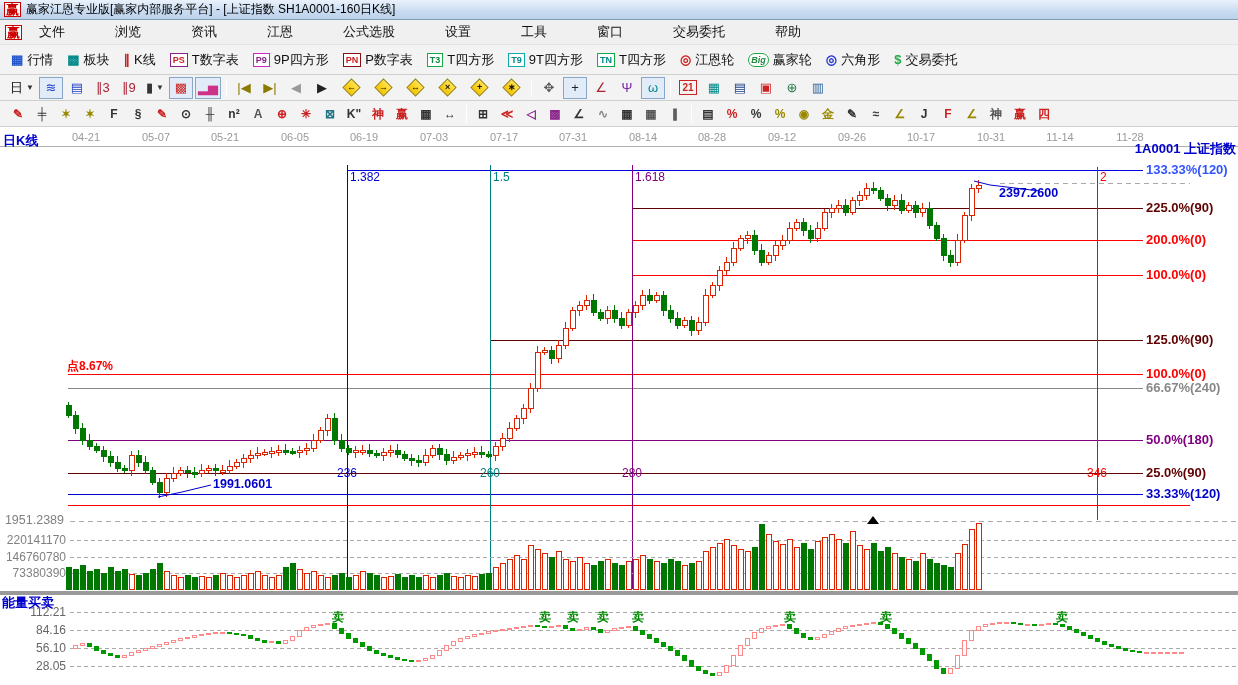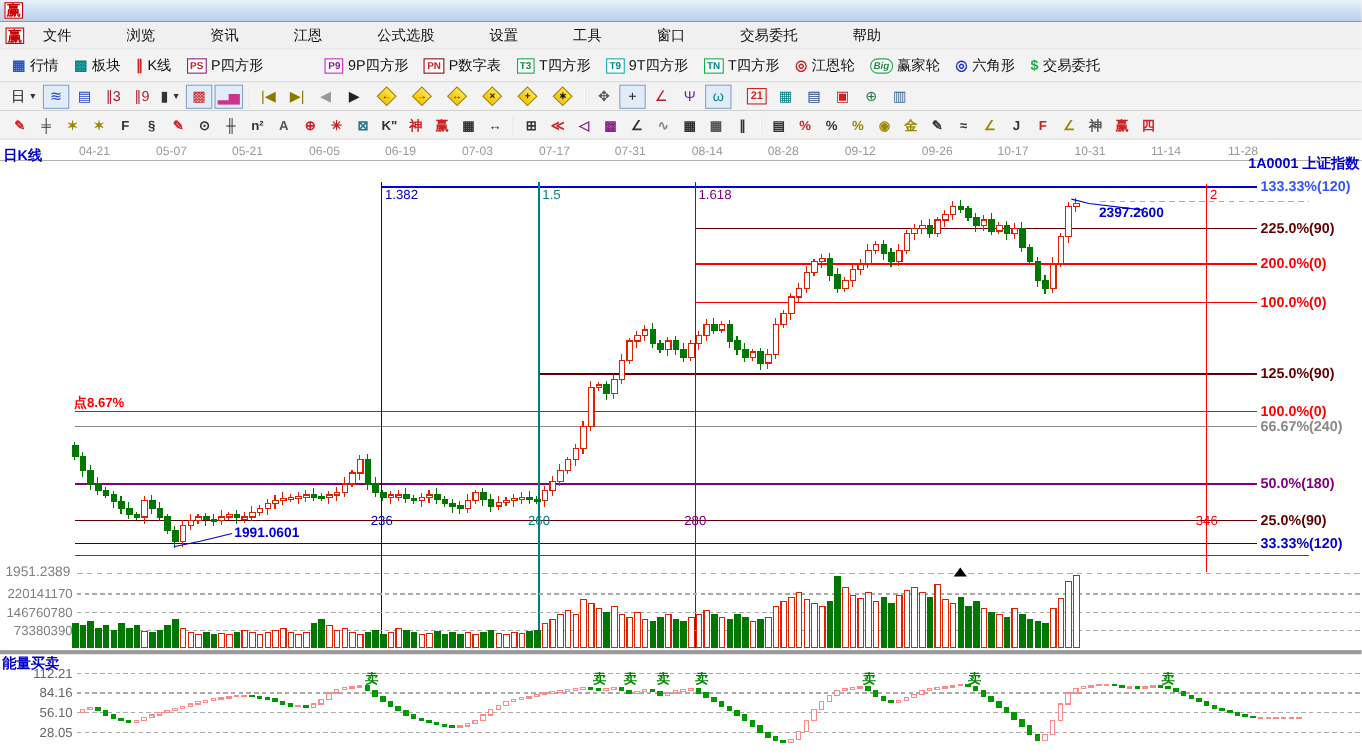--- a/index.html
+++ b/index.html
@@ -41,20 +41,21 @@
   .diamond span { transform:rotate(-45deg); font-size:9px; font-weight:bold; color:#111; line-height:9px; }
   #chart-area { position:relative; width:1238px; height:558px; background:#fff; }
   #chart-svg { position:absolute; left:0; top:0; }
   text { font-family:"Liberation Sans", sans-serif; }
 </style>
 </head>
 <body>
 
 <div class="titlebar">
   <span class="app-logo">赢</span>
+  <span class="title-text">赢家江恩专业版[赢家内部服务平台] - [上证指数  SH1A0001-160日K线]</span>
 </div>
 
 <div class="menubar">
   <span class="app-logo">赢</span>
   <div id="menu-items" style="display:flex;gap:28px;">
       <span class="menu-item">文件</span>
       <span class="menu-item">浏览</span>
       <span class="menu-item">资讯</span>
       <span class="menu-item">江恩</span>
       <span class="menu-item">公式选股</span>
@@ -74,24 +75,24 @@
     <div class="tb1-item">
       <span class="tb1-icon" style="color: rgb(0, 136, 136);">▩</span>
       <span>板块</span>
     </div>
     <div class="tb1-item">
       <span class="tb1-icon" style="color: rgb(204, 34, 34);">∥</span>
       <span>K线</span>
     </div>
     <div class="tb1-item">
       <span class="tb1-badge" style="border-color: rgb(136, 34, 136); color: rgb(204, 34, 34);">PS</span>
-      <span>P四方形</span>
-    </div>
-    <div class="tb1-item">
-      <span class="tb1-badge" style="border-color: rgb(204, 34, 204); color: rgb(136, 34, 136); margin-left: 42px;">P9</span>
+      <span>T数字表</span>
+    </div>
+    <div class="tb1-item">
+      <span class="tb1-badge" style="border-color: rgb(204, 34, 204); color: rgb(136, 34, 136);">P9</span>
       <span>9P四方形</span>
     </div>
     <div class="tb1-item">
       <span class="tb1-badge" style="border-color: rgb(136, 17, 17); color: rgb(204, 34, 34);">PN</span>
       <span>P数字表</span>
     </div>
     <div class="tb1-item">
       <span class="tb1-badge" style="border-color: rgb(17, 170, 68); color: rgb(17, 136, 68);">T3</span>
       <span>T四方形</span>
     </div>

